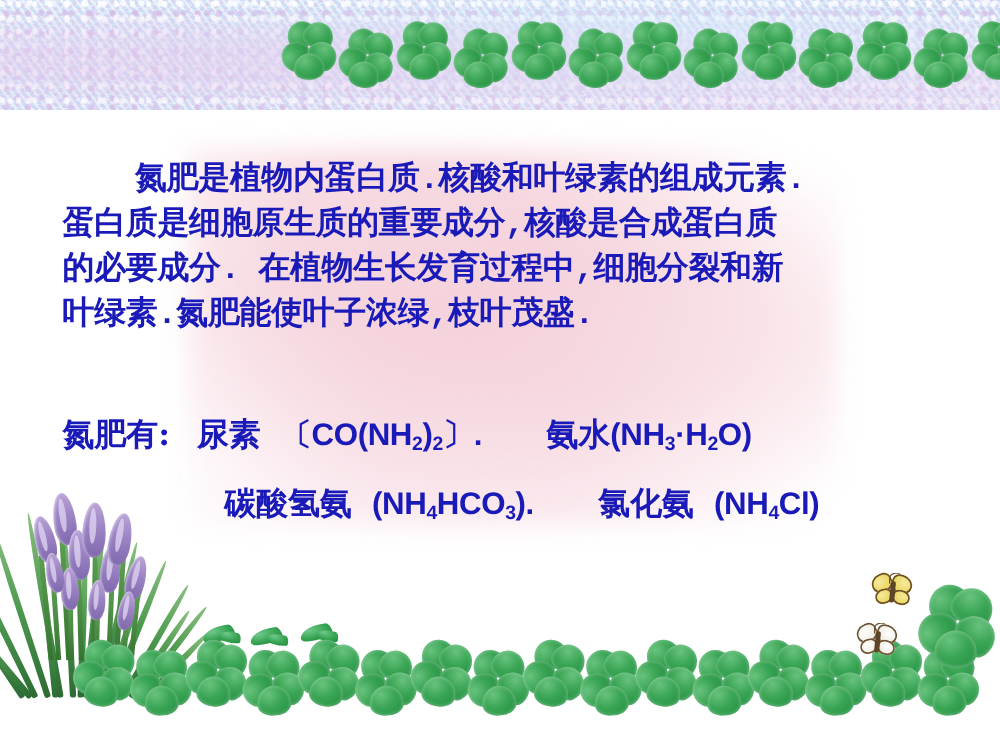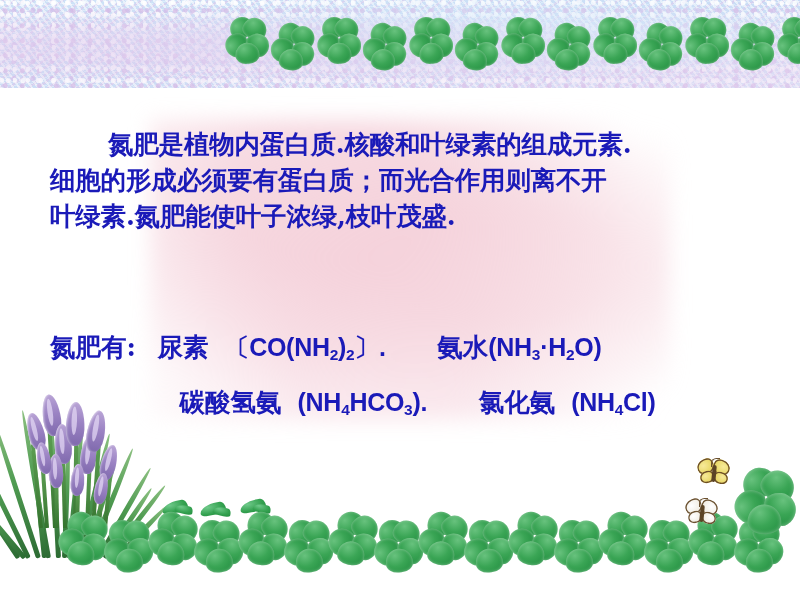--- a/index.html
+++ b/index.html
@@ -133,21 +133,21 @@
   .title .num{color:#1b1bc4;}
   .title .word{color:#e8431c;}
 
   .para{
     position:absolute;left:50px;top:126px;width:716px;
     color:#1a1ab8;
     font-family:"DejaVu Serif", serif;
     font-size:25.5px;line-height:36px;font-weight:700;
     letter-spacing:-0.2px;
   }
-  .para .ln{display:block;white-space:nowrap;}
+  .para .ln{display:block;white-space:nowrap;font-family:Liberation Mono, monospace;}
   .para .ln.first{text-indent:58px;}
 
   .formulas{
     position:absolute;left:50px;top:330px;width:740px;
     color:#1a1ab8;font-weight:700;
   }
   .frow{position:relative;height:55px;white-space:nowrap;}
   .cn{font-family:"DejaVu Serif", serif;font-size:25.5px;}
   .chem{font-family:"Liberation Sans", sans-serif;font-size:25px;font-weight:700;letter-spacing:-0.3px;}
   .chem sub{font-size:.62em;vertical-align:-.28em;font-weight:700;}
@@ -254,21 +254,22 @@
         <i class="b"></i>
         <i class="c"></i>
         <i class="d"></i>
         <i class="e"></i>
       </div>
     </div>
 
 
   <div class="para">
     <span class="ln first">氮肥是植物内蛋白质.核酸和叶绿素的组成元素.</span>
-    <span class="ln">细胞的形成必须要有蛋白质；而光合作用则离不开</span>
+    <span class="ln">蛋白质是细胞原生质的重要成分,核酸是合成蛋白质</span>
+    <span class="ln">的必要成分. 在植物生长发育过程中,细胞分裂和新</span>
     <span class="ln">叶绿素.氮肥能使叶子浓绿,枝叶茂盛.</span>
   </div>
 
   <div class="formulas">
 
     <div class="frow">
       <span class="cn">氮肥有:</span><span class="gap-s"></span>
       <span class="cn">尿素</span><span class="gap-s"></span><span class="chem">〔</span><span class="chem">CO(NH</span><span class="chem"><sub>2</sub></span><span class="chem">)</span><span class="chem"><sub>2</sub></span><span class="chem">〕</span><span class="chem">.</span><span class="gap"></span>
       <span class="cn">氨水</span><span class="chem">(NH</span><span class="chem"><sub>3</sub></span><span class="chem">·H</span><span class="chem"><sub>2</sub></span><span class="chem">O)</span>
     </div>

